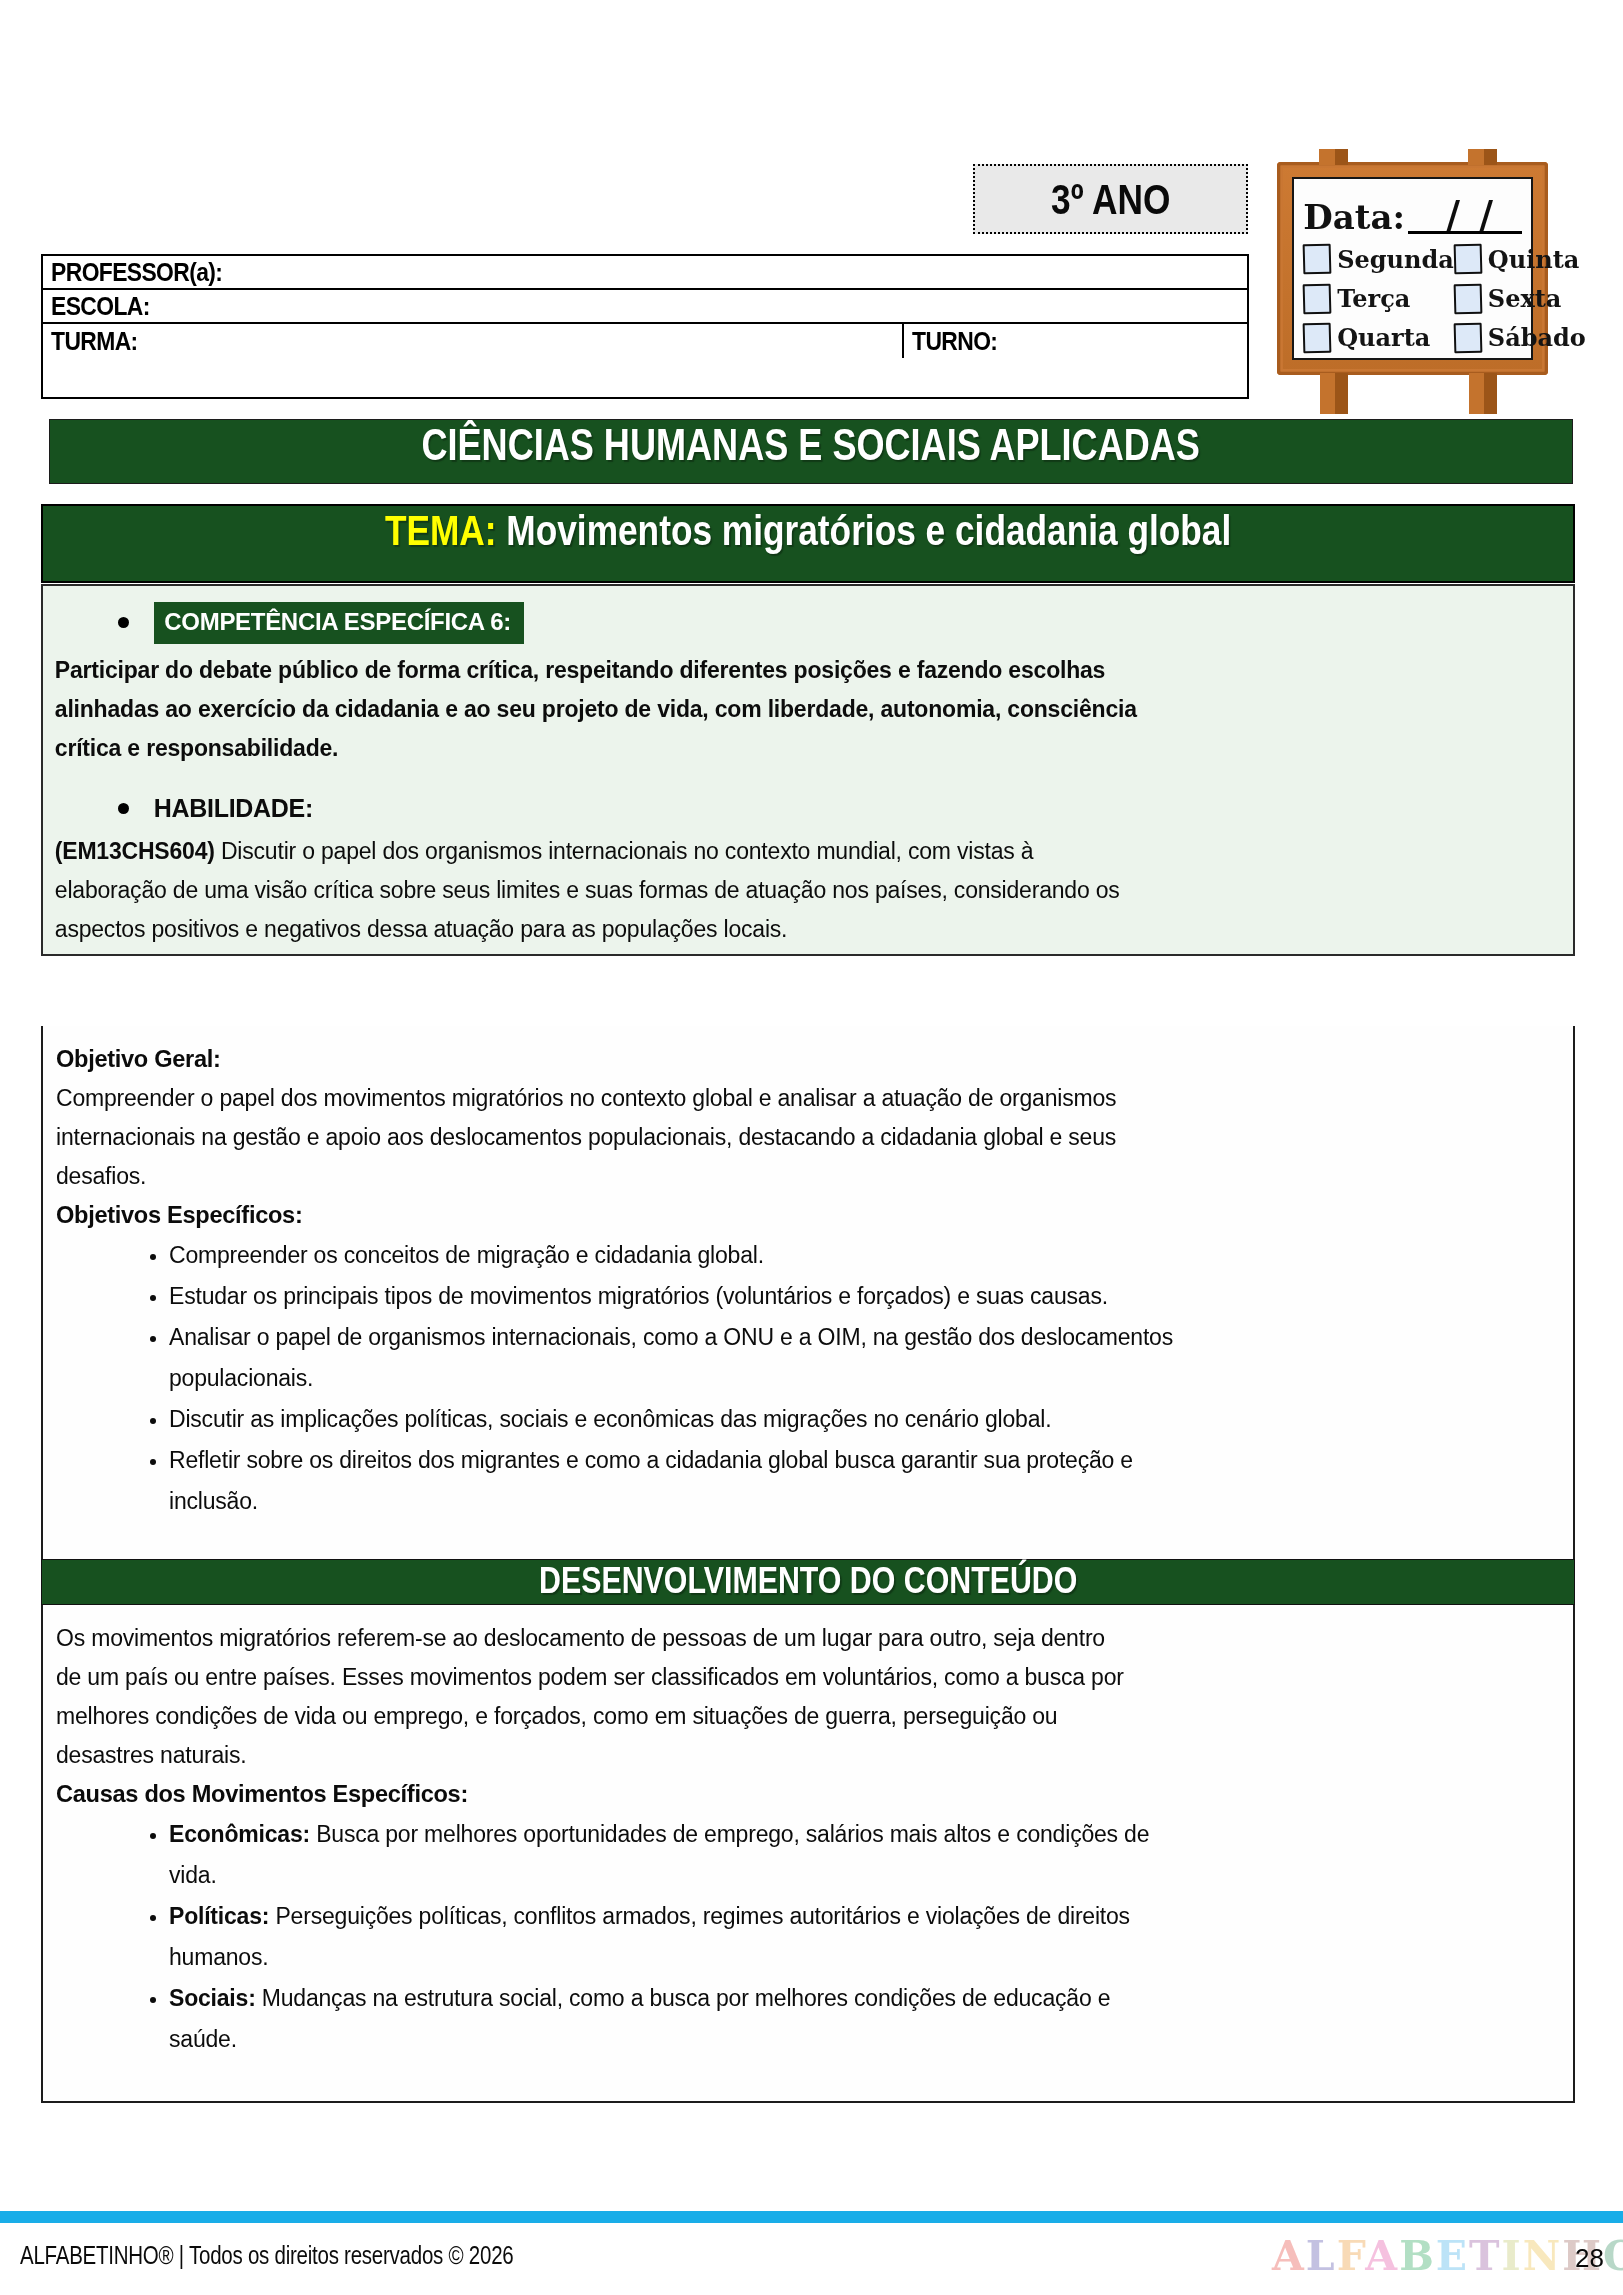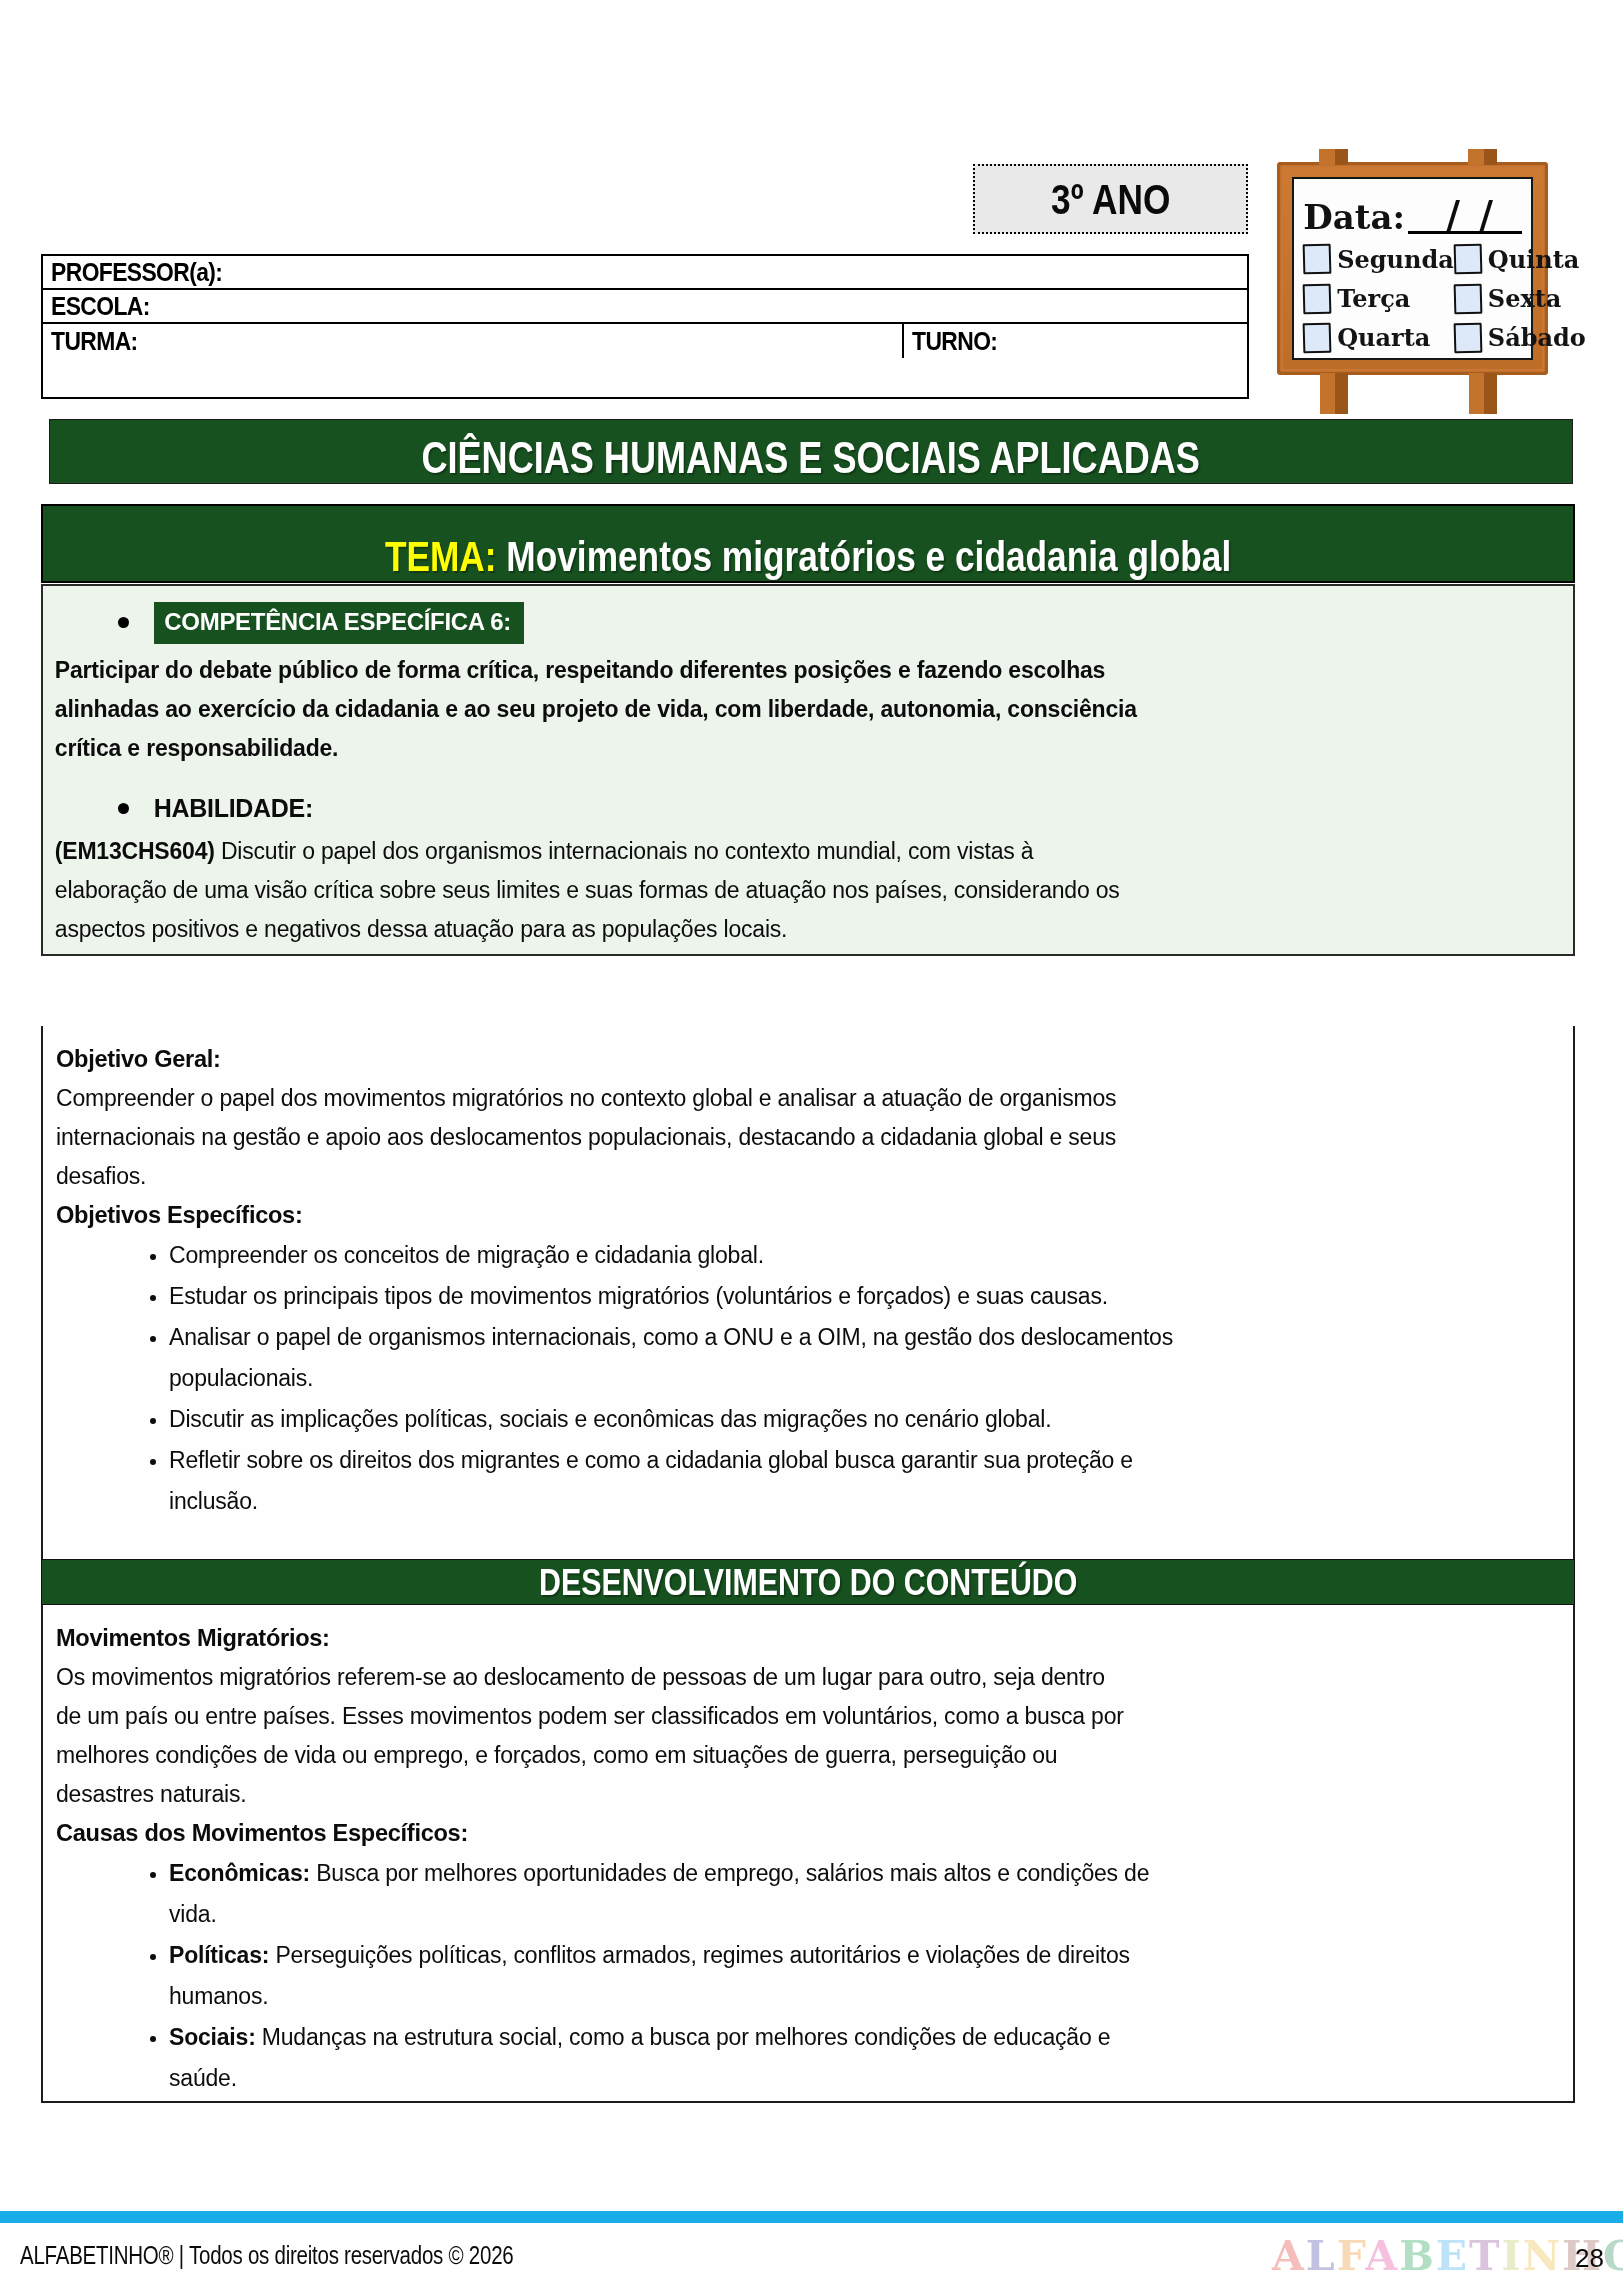--- a/index.html
+++ b/index.html
@@ -51,21 +51,21 @@
   .date-line { flex:1; border-bottom:3.3px solid #000; height:38px; position:relative; margin-left:2.6px; }
   .slash { position:absolute; bottom:-2.6px; font-size:37px; font-weight:bold; color:#0d0d0d; line-height:1; }
   .slash.s1 { left:34%; } .slash.s2 { left:63%; }
   .days-grid { display:grid; grid-template-columns:1.12fr 1fr; grid-row-gap:9.2px; margin-top:10.5px; }
   .day { display:flex; align-items:center; gap:6.5px; }
   .checkbox { width:27.5px; height:30px; background:#dde9f8; border:2.6px solid #111; border-radius:1.3px;
     transform:rotate(-1.5deg); flex:none; }
   .day-label { font-size:24px; font-weight:bold; color:#141414; white-space:nowrap; }
 
   
-  .bar { position:absolute; background:#17511f; display:flex; align-items:flex-end; justify-content:center; }
+  .bar { position:absolute; background:#17511f; display:flex; align-items:flex-start; justify-content:center; }
   .bar .t { color:#fff; font-weight:bold; white-space:nowrap; display:inline-block; transform:scaleX(0.82);
     text-shadow:2px 2px 1.3px rgba(0,0,0,0.3); }
   .area-bar { left:49px; top:419px; width:1524px; height:65px; border:1.3px solid #1c1c1c; }
   .area-bar .t { font-size:44px; }
   .tema-bar { left:41px; top:504px; width:1534px; height:79px; border:2px solid #000; }
   .tema-bar .t { font-size:43px; }
   .tema-label { color:#ffff00; }
   .obj-bar { left:41px; top:996px; width:1534px; height:48px; border:1.3px solid #111; }
   .obj-bar .t, .dev-bar .t { font-size:37px; }
   .dev-bar { left:41px; top:1559px; width:1534px; height:46px; border:1.3px solid #111; }
@@ -216,21 +216,20 @@
       <li>Discutir as implicações políticas, sociais e econômicas das migrações no cenário global.</li>
       <li>Refletir sobre os direitos dos migrantes e como a cidadania global busca garantir sua proteção e
 inclusão.</li>
     </ul>
   </div>
 
   <div class="bar dev-bar">
     <span class="t">DESENVOLVIMENTO DO CONTEÚDO</span>
   </div>
   <div class="content-box dev-box">
-    <div class="plabel">Movimentos Migratórios:</div>
     <p class="para"> Os movimentos migratórios referem-se ao deslocamento de pessoas de um lugar para outro, seja dentro
 de um país ou entre países. Esses movimentos podem ser classificados em voluntários, como a busca por
 melhores condições de vida ou emprego, e forçados, como em situações de guerra, perseguição ou
 desastres naturais.</p>
     <div class="plabel">Causas dos Movimentos Específicos:</div>
     <ul class="blist">
       <li><span class="term">Econômicas:</span><span> Busca por melhores oportunidades de emprego, salários mais altos e condições de
 vida.</span></li>
       <li><span class="term">Políticas:</span><span> Perseguições políticas, conflitos armados, regimes autoritários e violações de direitos
 humanos.</span></li>

